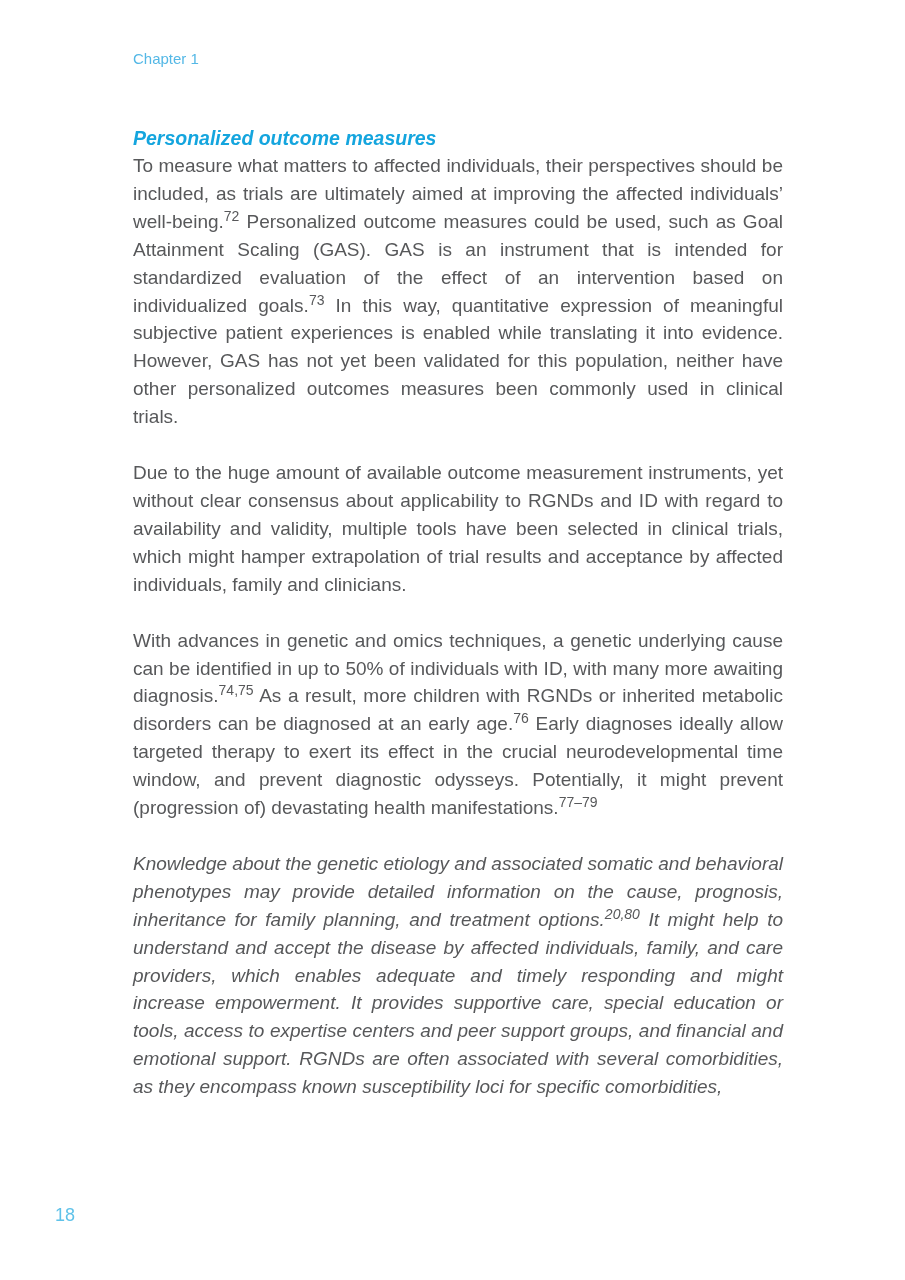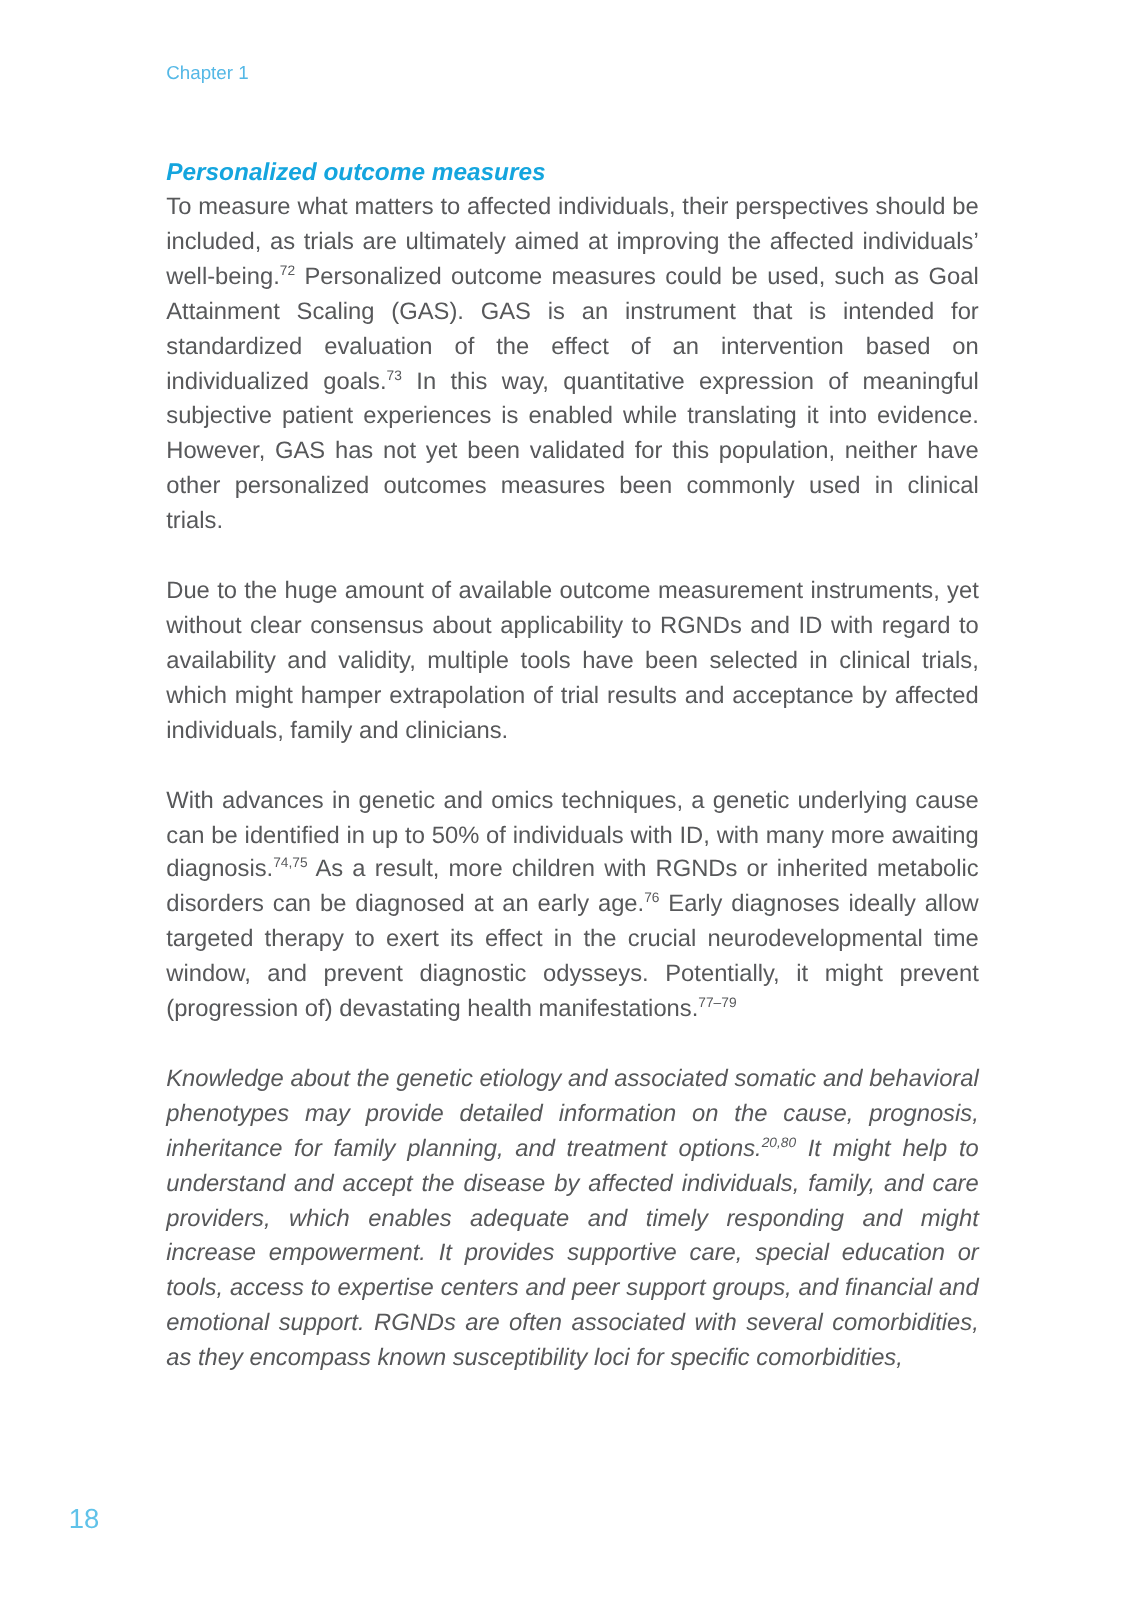--- a/index.html
+++ b/index.html
@@ -44,30 +44,30 @@
     line-height: 27.9px;
     text-align: justify;
     color: #57585a;
     margin: 0 0 28px 0;
   }
   .para.last {
     margin-bottom: 0;
     font-style: italic;
   }
   .para sup {
-    font-size: 11px;
+    font-size: 14px;
     line-height: 0;
     vertical-align: super;
     letter-spacing: 0;
   }
   .page-number {
     position: absolute;
     left: 55px;
     top: 1203px;
-    font-size: 22px;
+    font-size: 18px;
     line-height: 24px;
     color: #5fc2e9;
   }
 </style>
 </head>
 <body>
 
 <div class="page">
 
   <div class="chapter-label">Chapter 1</div>

